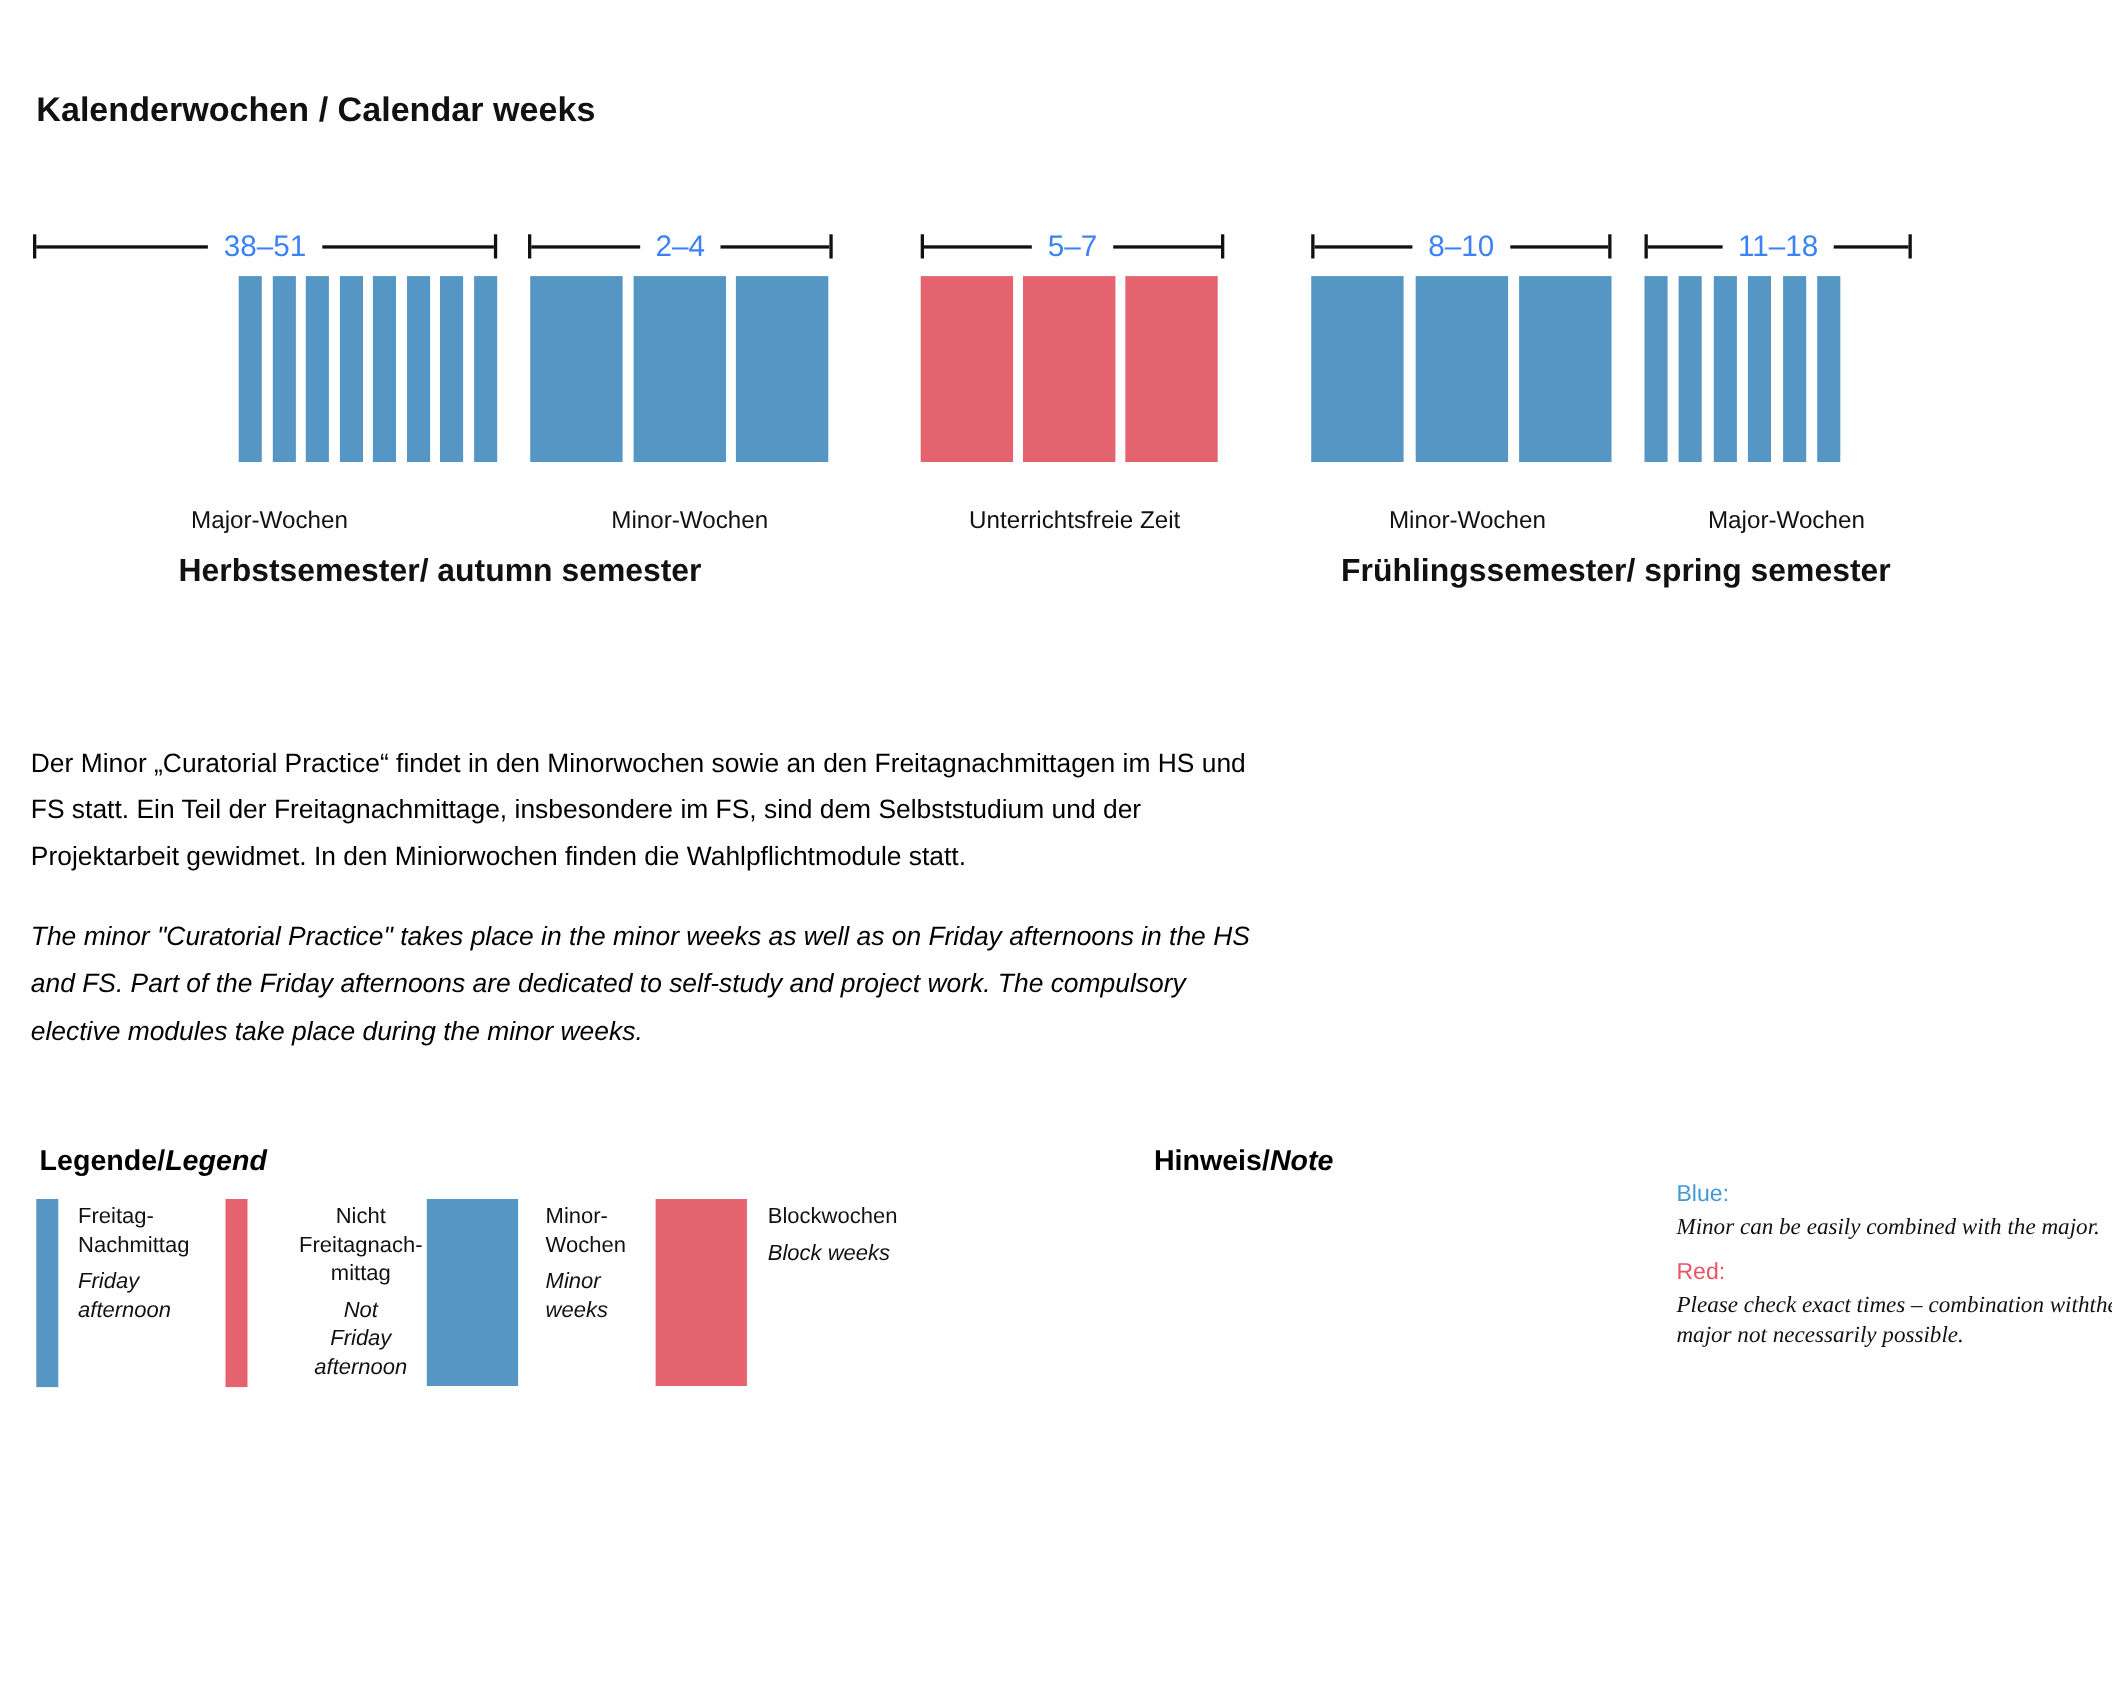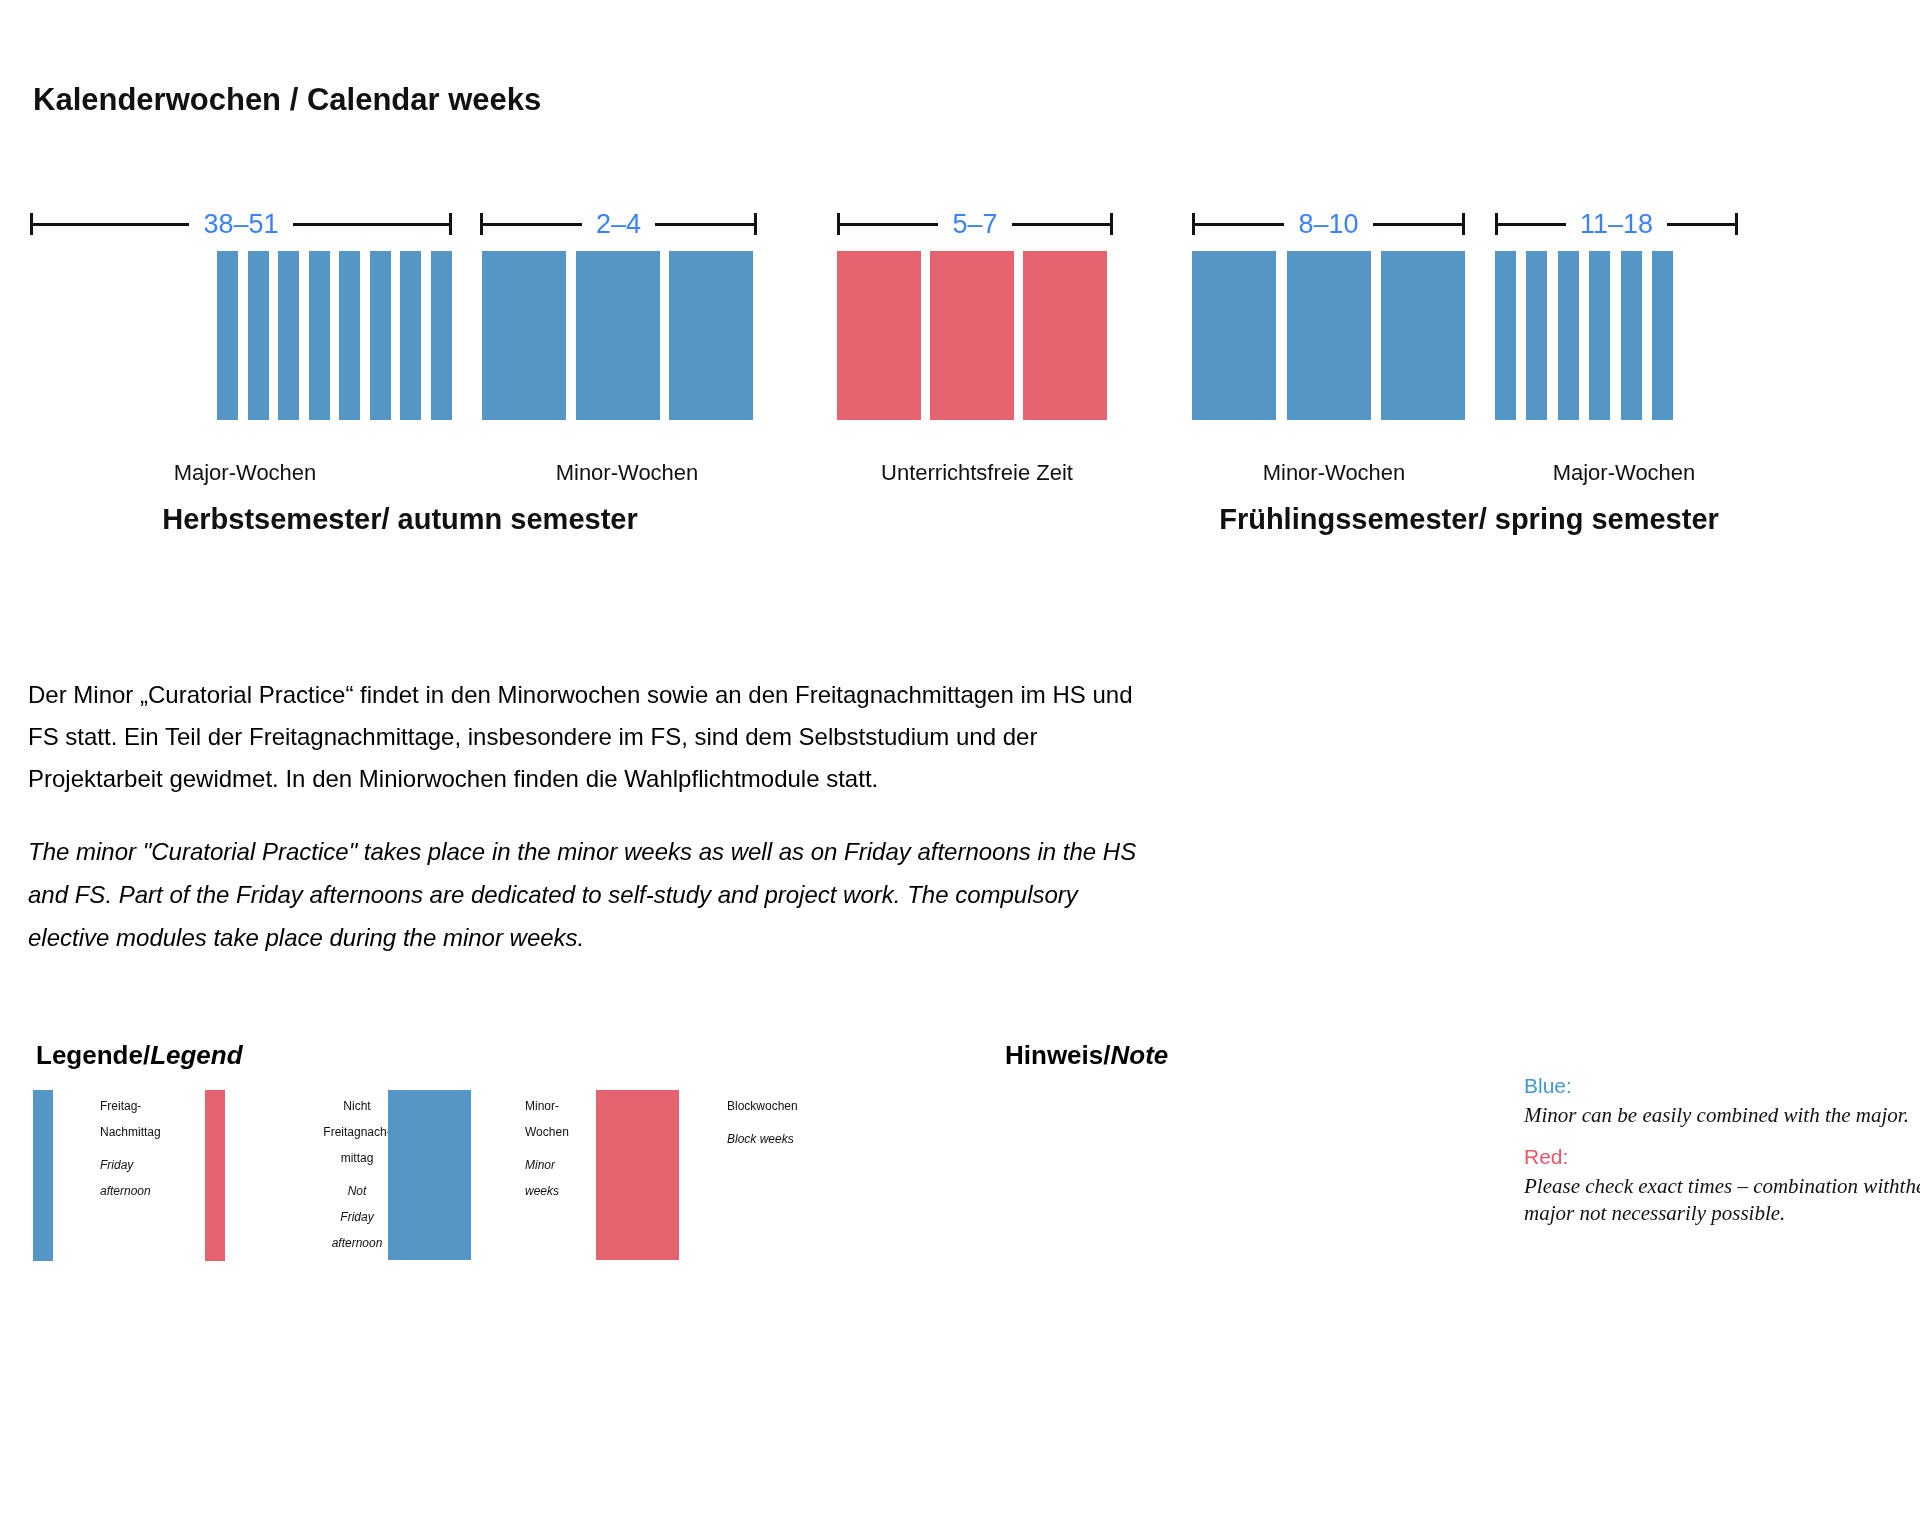--- a/index.html
+++ b/index.html
@@ -44,30 +44,30 @@
 
   
   .para{position:absolute;left:28px;width:1600px;white-space:pre-line;font-size:24px;line-height:42px;color:#000;}
   .para-de{top:674px;}
   .para-en{top:830px;font-style:italic;line-height:43px;}
 
   
   .section-title{position:absolute;font-size:26px;font-weight:bold;color:#000;}
   .section-title .it{font-style:italic;}
   .legend-title{left:36px;top:1040px;}
-  .note-title{left:1005px;top:1040px;}
+  .note-title{left:1049px;top:1040px;}
 
   .legend-bar{position:absolute;top:1090px;}
   .legend-bar.thin{width:20px;height:171px;}
   .legend-bar.wide{width:83px;height:170px;}
   .legend-bar.blue{background:var(--bar-blue,#5596c5);}
   .legend-bar.red{background:var(--bar-red,#e5636f);}
   .lb0{left:33px;} .lb1{left:205px;} .lb2{left:388px;} .lb3{left:596px;}
 
-  .legend-text{position:absolute;top:1093px;width:170px;font-size:12px;line-height:26px;color:#111;margin-left:29px;}
+  .legend-text{position:absolute;top:1093px;width:170px;font-size:20px;line-height:26px;color:#111;}
   .lt0{left:71px;} .lt1{left:243px;text-align:center;} .lt2{left:496px;} .lt3{left:698px;width:220px;}
   .legend-text .de{white-space:pre-line;}
   .legend-text .en{white-space:pre-line;font-style:italic;margin-top:7px;}
 
   
   .note-col{position:absolute;top:1074px;width:460px;font-size:21px;color:#111;}
   .nc0{left:1005px;} .nc1{left:1524px;width:455px;}
   .note-col .clabel{margin:0 0 4px 0;}
   .note-col .clabel.blue{color:var(--note-blue,#4399d3);}
   .note-col .clabel.red{color:var(--note-red,#ea5565);}

